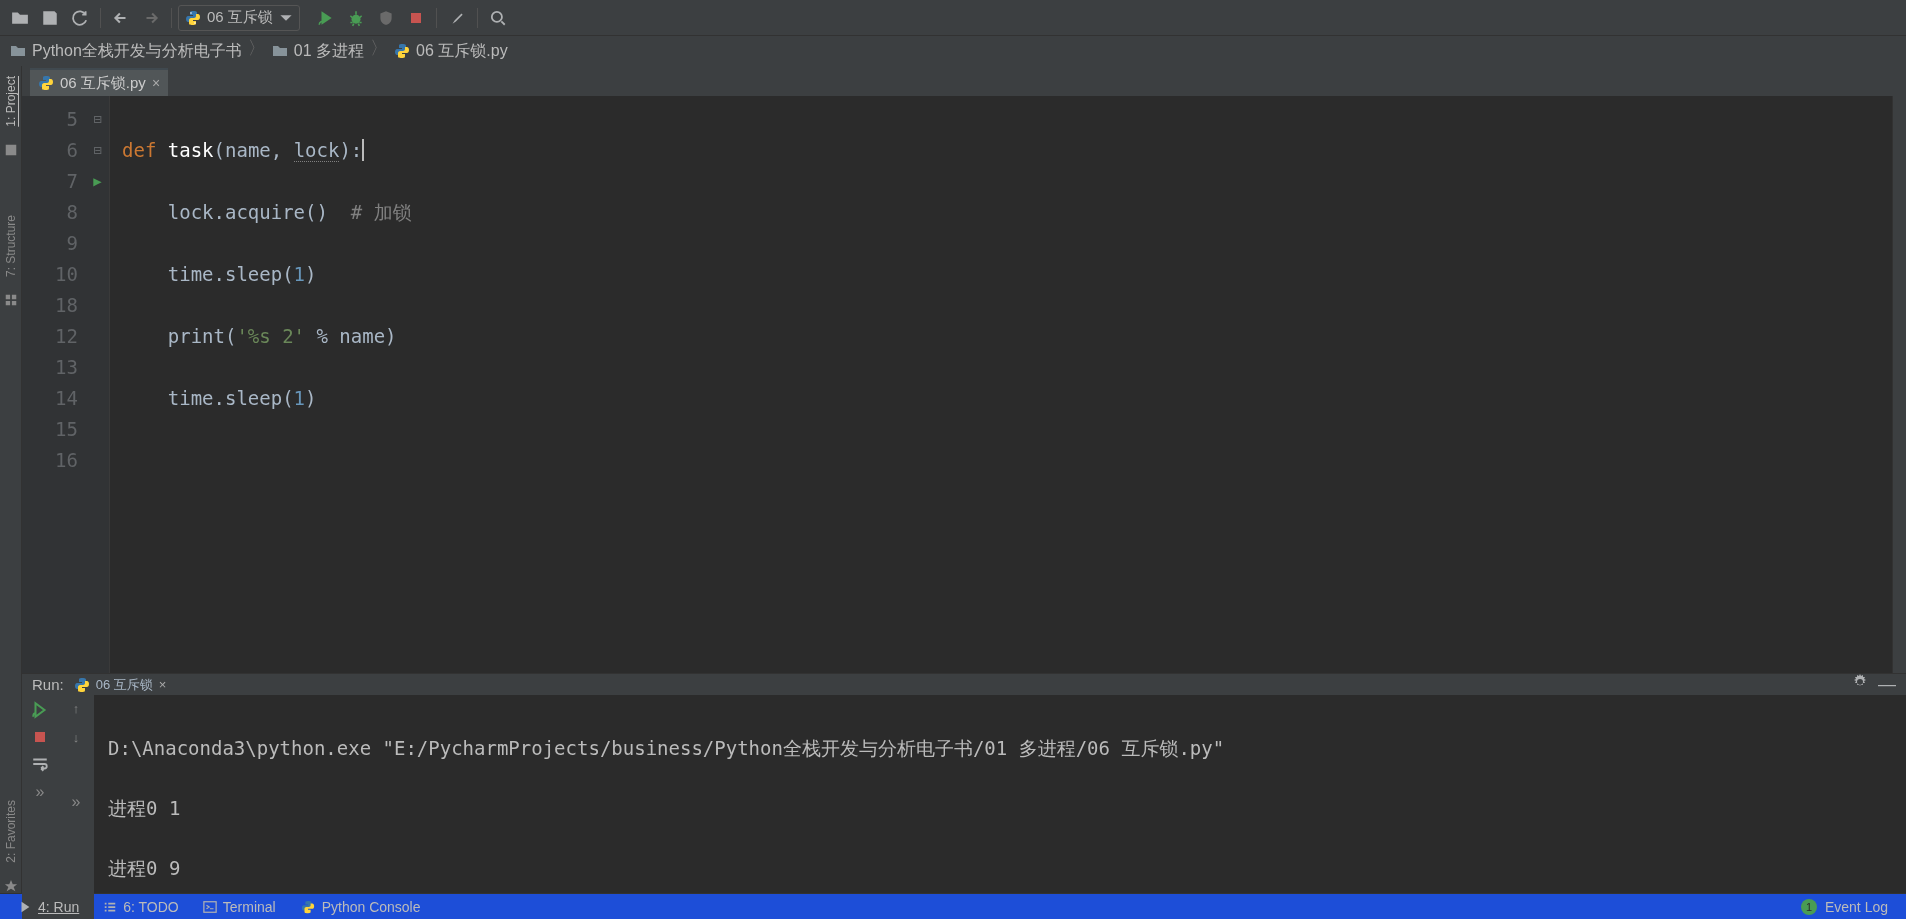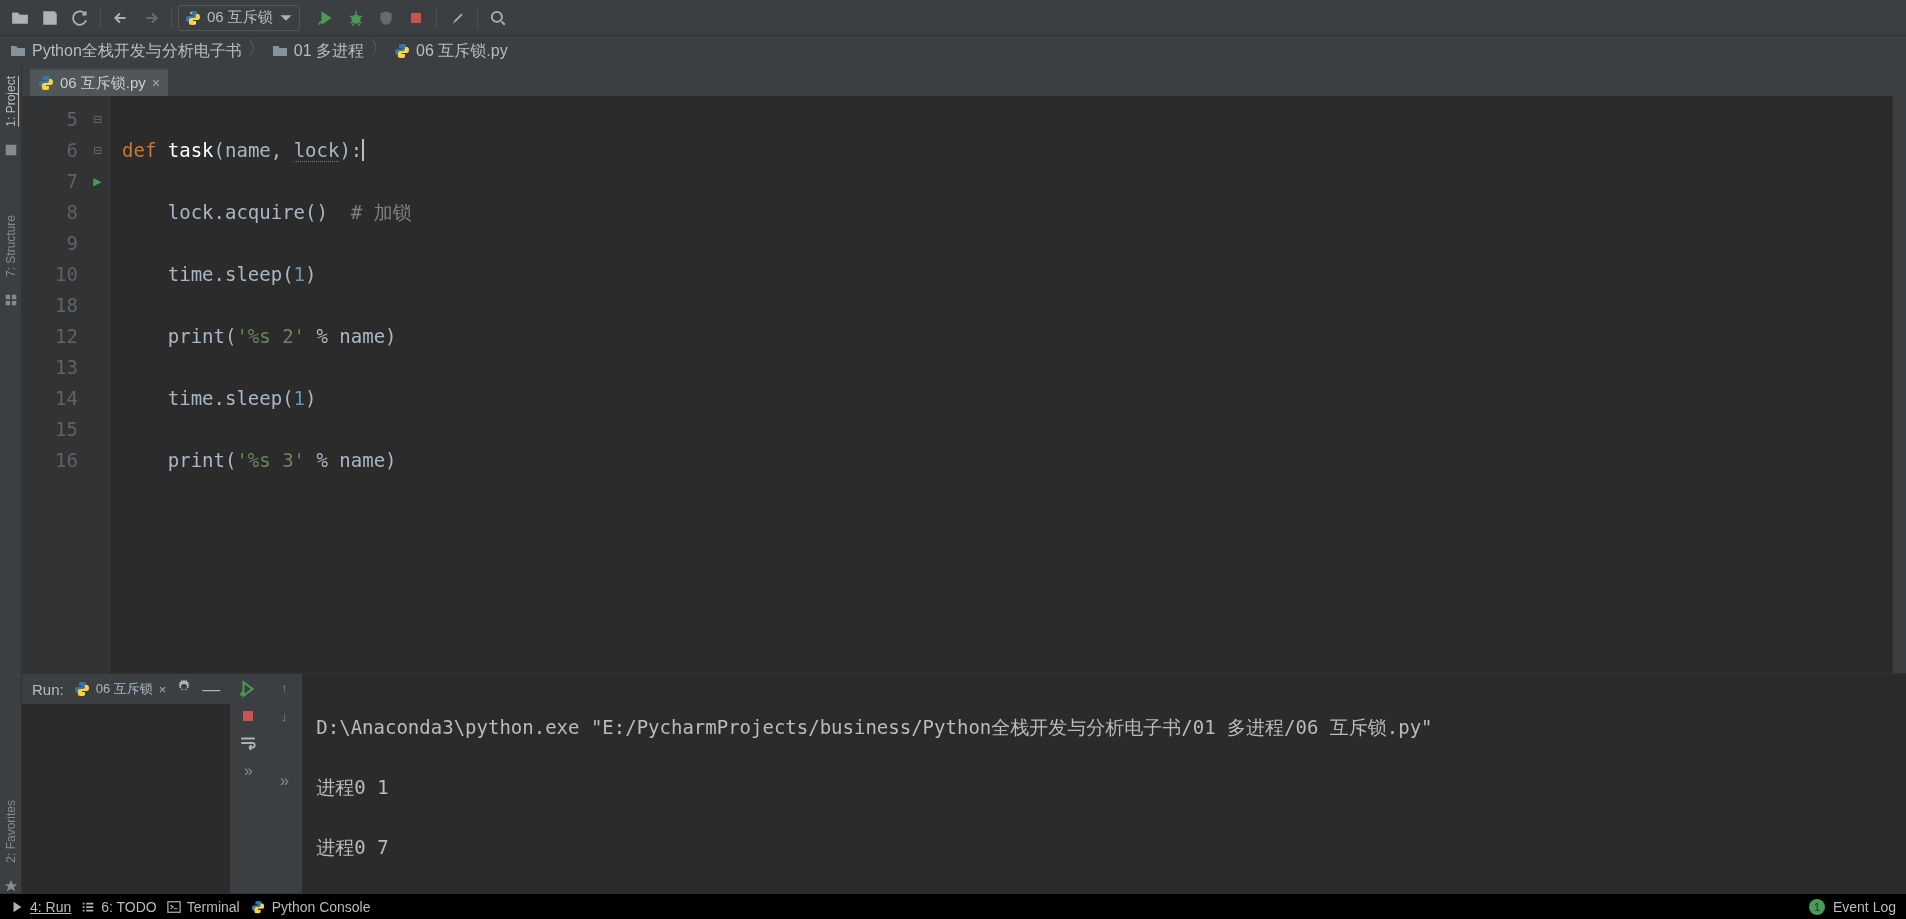--- a/index.html
+++ b/index.html
@@ -138,21 +138,21 @@
 .code-col .caret { border-right: 2px solid #bbb; }
 .right-strip {
   width: 14px;
   background: #3c3f41;
   border-left: 1px solid #323232;
 }
 .run-panel {
   border-top: 1px solid #323232;
   background: #2b2b2b;
   display: flex;
-  flex-direction: row;
+  flex-direction: column;
 }
 .run-header {
   height: 30px;
   background: #3c3f41;
   display: flex;
   align-items: center;
   padding: 0 10px;
   gap: 10px;
 }
 .run-header .title { color: #bbb; font-size: 15px; }
@@ -181,26 +181,26 @@
   flex: 1;
   padding: 8px 14px;
   font-family: "Consolas","Menlo",monospace;
   font-size: 19px;
   line-height: 30px;
   color: #bbb;
   white-space: pre;
 }
 .status-bar {
   height: 26px;
-  background: #000000;
+  background: #1d4ed8;
   border-top: 1px solid #323232;
   display: flex;
   align-items: center;
-  padding: 0 10px;
-  gap: 10px;
+  padding: 0 18px;
+  gap: 24px;
   font-size: 14px;
   color: #bbb;
 }
 .status-bar .item { display: flex; align-items: center; gap: 6px; cursor: pointer; }
 .status-bar .active { text-decoration: underline; }
 .status-right { margin-left: auto; display: flex; align-items: center; gap: 8px; }
 .badge-circle {
   width: 16px; height: 16px; border-radius: 50%; background: #499c54;
   color: #2b2b2b; font-size: 11px; display: flex; align-items: center; justify-content: center;
 }
@@ -381,21 +381,20 @@
             <div></div>
           <div class="runmark">▶</div>
           <div></div>
         </div>
         <div class="code-col">
 <div><span class="kw">def</span> <span class="fn">task</span><span>(</span><span class="param">name</span><span>, </span><span class="param warn">lock</span><span>):</span><span class="caret"></span></div>
 <div><span>    lock.acquire()  </span><span class="cm"># 加锁</span></div>
 <div><span>    time.sleep(</span><span class="num">1</span><span>)</span></div>
 <div><span>    print(</span><span class="str">'%s 2'</span><span> % name)</span></div>
 <div><span>    time.sleep(</span><span class="num">1</span><span>)</span></div>
-<div><span>    print(</span><span class="str">'%s 3'</span><span> % name)</span></div>
 <div> </div>
 
 
 
 
         </div>
         <div class="right-strip"></div>
       </div>
 
       <div class="run-panel" style="height:220px;">
@@ -442,21 +441,21 @@
           </div>
           <div class="run-gutter2">
             <span>↑</span>
             <span>↓</span>
             <span style="height:20px"></span>
             <span style="font-size:16px;">»</span>
           </div>
           <div class="console">
 <div>D:\Anaconda3\python.exe "E:/PycharmProjects/business/Python全栈开发与分析电子书/01 多进程/06 互斥锁.py"</div>
 <div>进程0 1</div>
-<div>进程0 7</div>
+<div>进程0 9</div>
           </div>
         </div>
       </div>
     </div>
   </div>
 </div>
 
 <div class="status-bar">
   <div class="item active">
     <svg class="ic14" viewBox="0 0 16 16" fill="#afb1b3">

